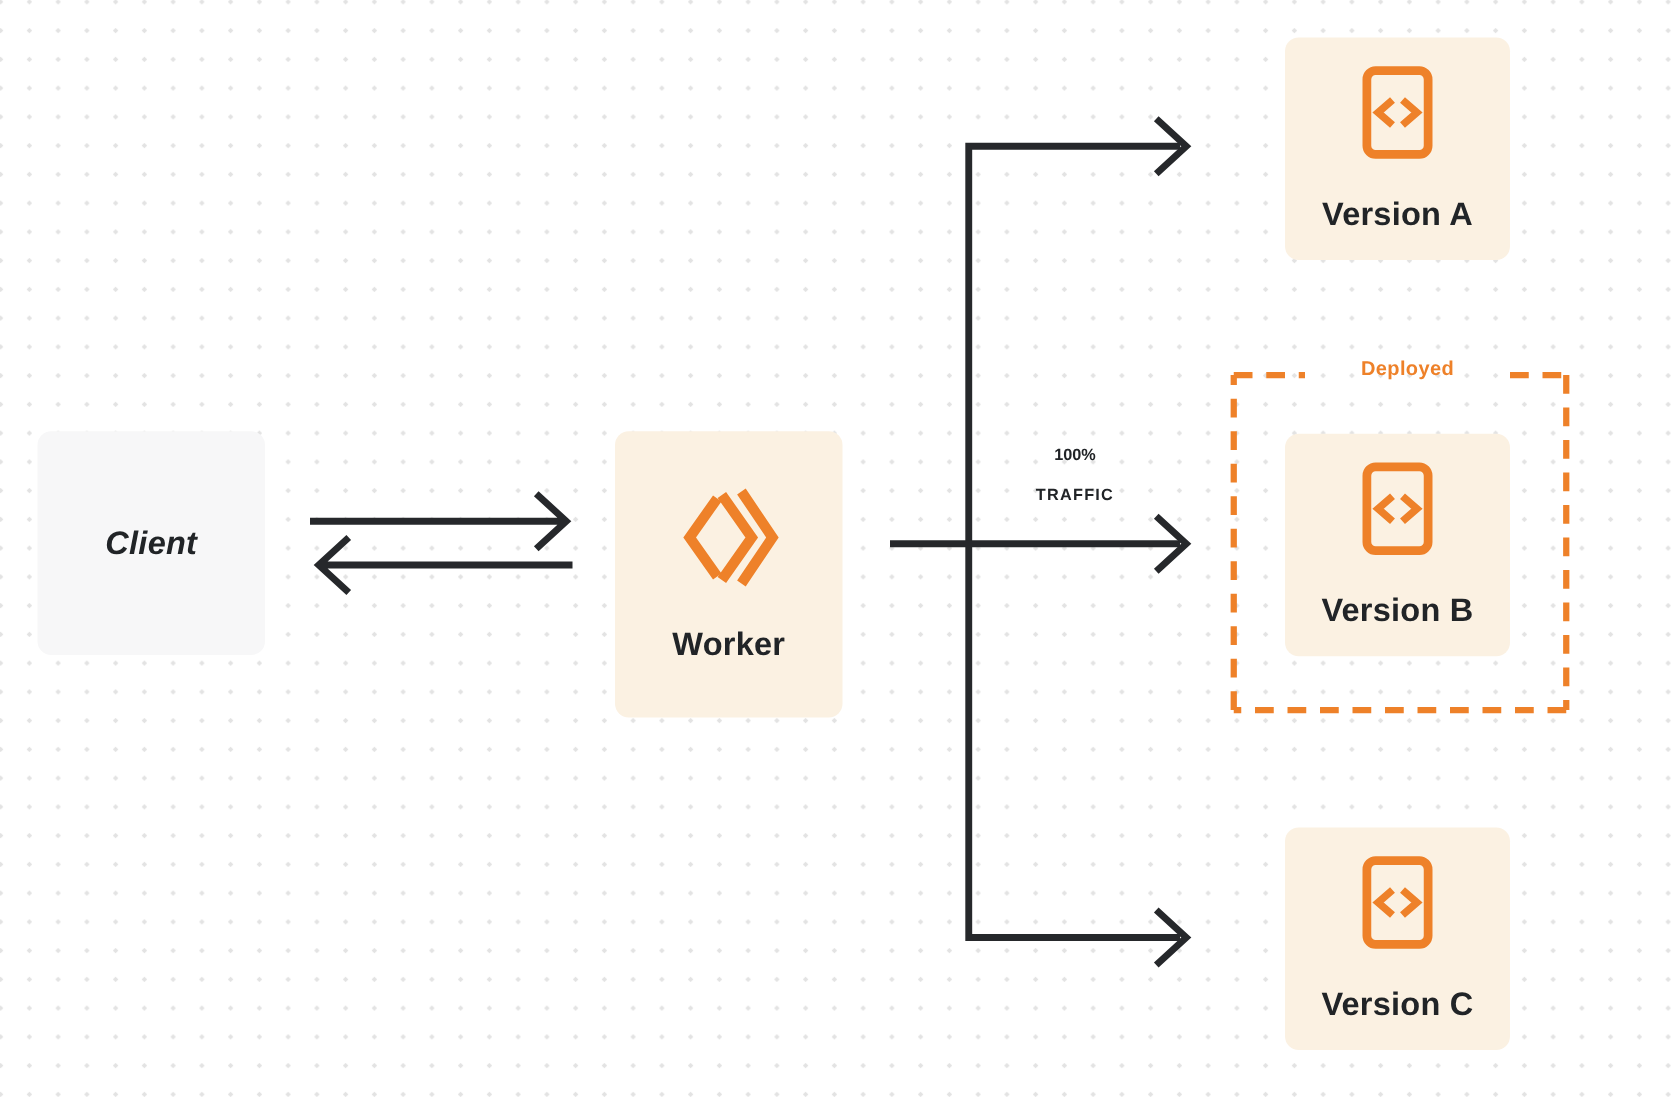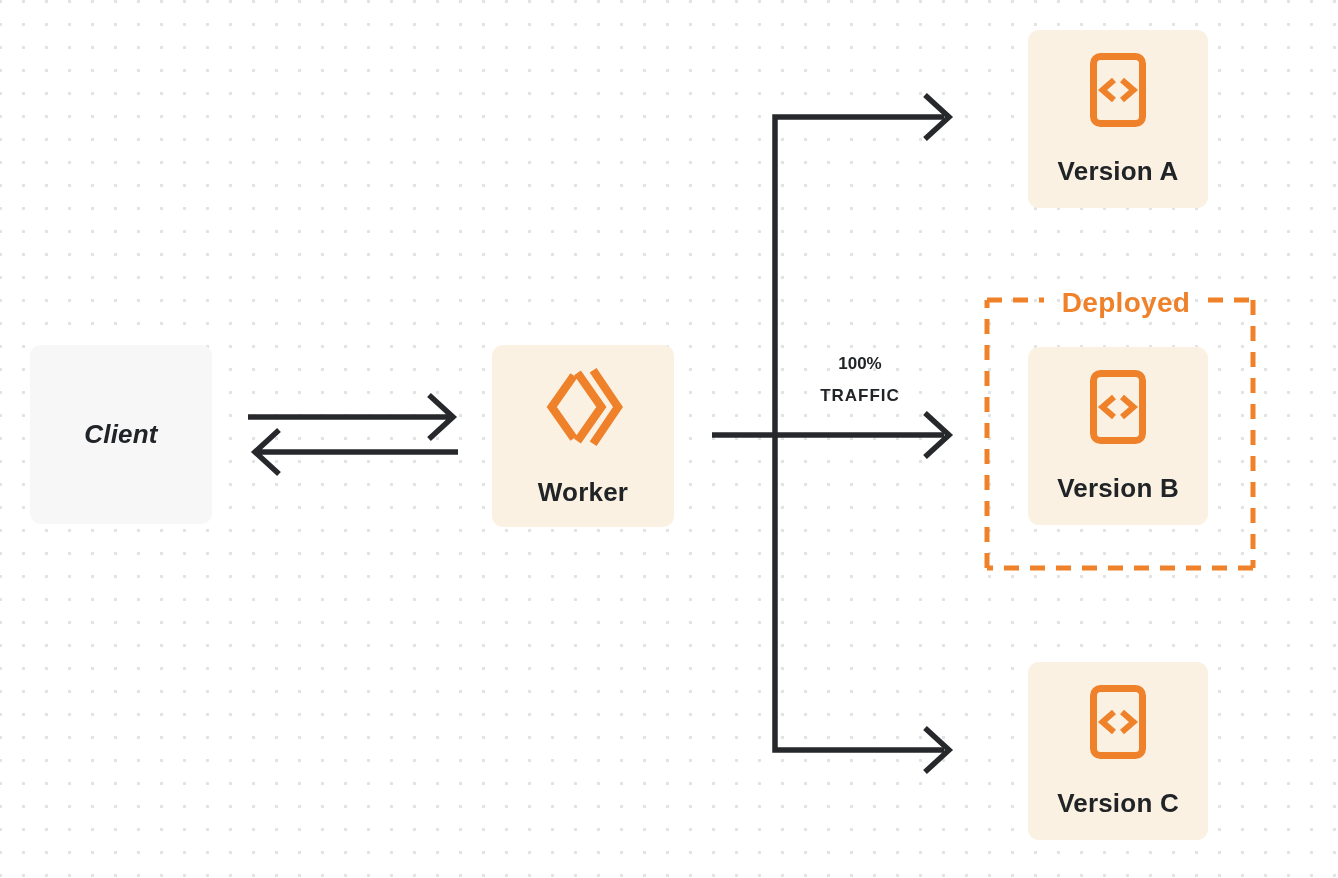--- a/index.html
+++ b/index.html
@@ -61,21 +61,21 @@
     letter-spacing: 0.2px;
   }
   .node-client {
     left: 30px; top: 345px;
     width: 182px; height: 179px;
     background: var(--node-gray);
     font-style: italic;
   }
   .node-worker {
     left: 492px; top: 345px;
-    width: 182px; height: 182px;
+    width: 182px; height: 229px;
     background: var(--node-cream);
     gap: 28px;
   }
   .node-version {
     left: 1028px;
     width: 180px; height: 178px;
     background: var(--node-cream);
     gap: 28px;
   }
   .node-version-a { top: 30px; }
@@ -88,32 +88,32 @@
     stroke-linejoin: miter;
     stroke-linecap: butt;
   }
   .deployed-label {
     position: absolute;
     z-index: 3;
     left: 1050px; top: 287px;
     width: 152px;
     text-align: center;
     font-weight: 700;
-    font-size: 28px;
+    font-size: 16px;
     color: var(--orange);
     letter-spacing: 0.3px;
   }
   .traffic-label {
     position: absolute;
     z-index: 3;
     left: 790px; top: 348px;
     width: 140px;
     text-align: center;
     font-weight: 700;
-    font-size: 17px;
+    font-size: 13px;
     color: var(--label-dark);
     line-height: 32px;
   }
   .traffic-label .line2 { letter-spacing: 1px; }
 </style>
 </head>
 <body>
 
 <div class="canvas">
 

